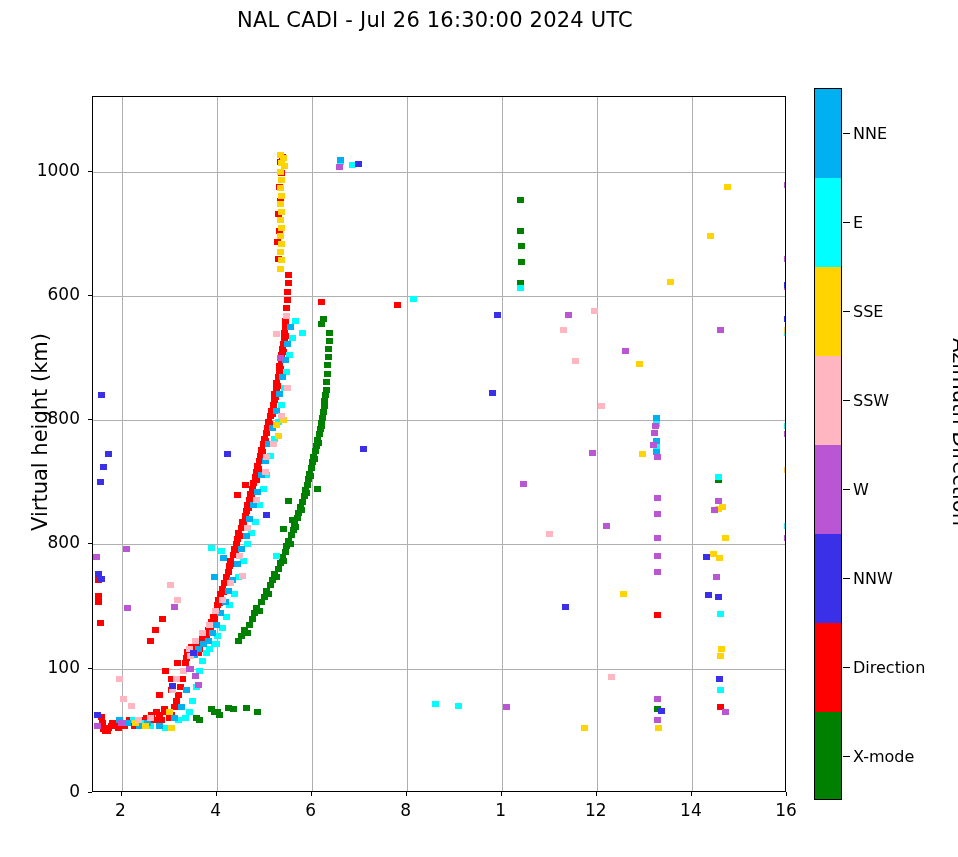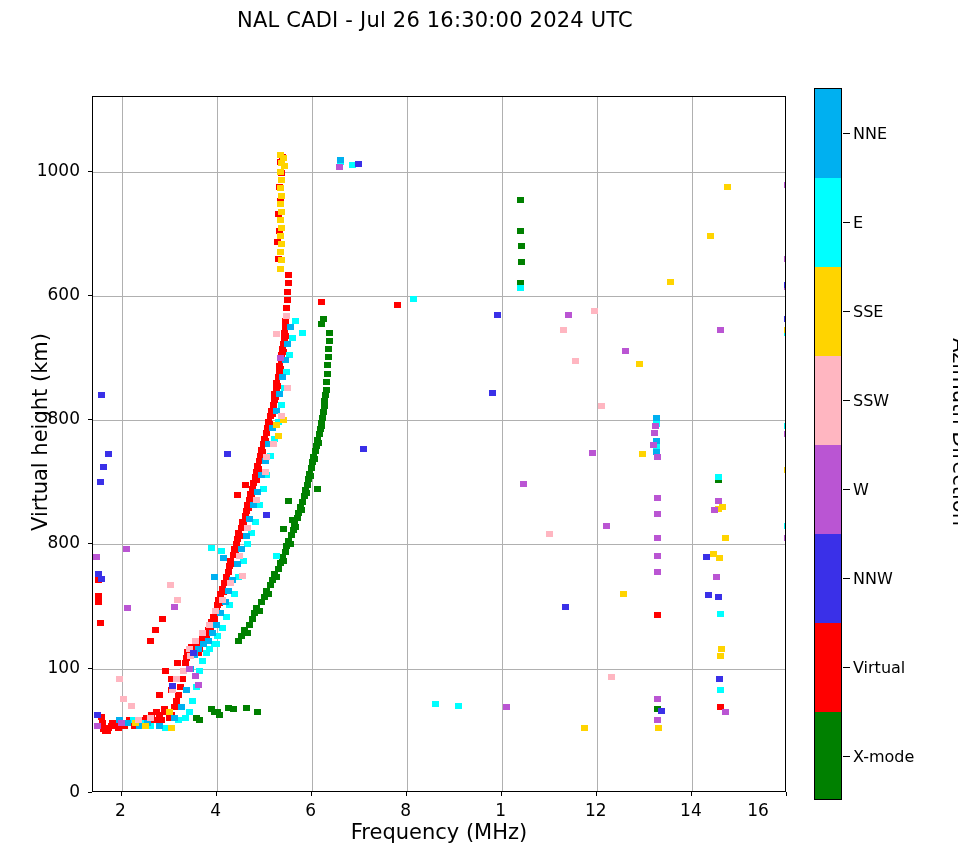--- a/index.html
+++ b/index.html
@@ -568,38 +568,37 @@
       <div class="lblx" style="left: 280.658px; top: 800px;">6</div>
       <div class="tickx" style="left: 405.726px; top: 792px;"></div>
       <div class="lblx" style="left: 375.726px; top: 800px;">8</div>
       <div class="tickx" style="left: 500.795px; top: 792px;"></div>
       <div class="lblx" style="left: 470.795px; top: 800px;">1</div>
       <div class="tickx" style="left: 595.863px; top: 792px;"></div>
       <div class="lblx" style="left: 565.863px; top: 800px;">12</div>
       <div class="tickx" style="left: 690.932px; top: 792px;"></div>
       <div class="lblx" style="left: 660.932px; top: 800px;">14</div>
       <div class="tickx" style="left: 786px; top: 792px;"></div>
-      <div class="lblx" style="left: 728px; top: 800px;">16</div>
+      <div class="lblx" style="left: 756px; top: 800px;">16</div>
     </div>
   <div id="ticksy">
       <div class="ticky" style="left: 88px; top: 792px;"></div>
       <div class="lbly" style="left: 10px; top: 781px;">0</div>
       <div class="ticky" style="left: 88px; top: 667.714px;"></div>
       <div class="lbly" style="left: 10px; top: 656.714px;">100</div>
       <div class="ticky" style="left: 88px; top: 543.429px;"></div>
       <div class="lbly" style="left: 10px; top: 532.429px;">800</div>
       <div class="ticky" style="left: 88px; top: 419.143px;"></div>
       <div class="lbly" style="left: 10px; top: 408.143px;">800</div>
       <div class="ticky" style="left: 88px; top: 294.857px;"></div>
       <div class="lbly" style="left: 10px; top: 283.857px;">600</div>
       <div class="ticky" style="left: 88px; top: 170.571px;"></div>
       <div class="lbly" style="left: 10px; top: 159.571px;">1000</div>
     </div>
 
-  <div id="xlabel">Frequency (MHz)</div>
   <div id="ylabel">Virtual height (km)</div>
 
   <div id="cbar">
       <div class="cseg" style="top: 0px; height: 89px; background: rgb(0, 176, 240);"></div>
       <div class="cseg" style="top: 89px; height: 89px; background: rgb(0, 255, 255);"></div>
       <div class="cseg" style="top: 178px; height: 89px; background: rgb(255, 212, 0);"></div>
       <div class="cseg" style="top: 267px; height: 89px; background: rgb(255, 182, 193);"></div>
       <div class="cseg" style="top: 356px; height: 89px; background: rgb(186, 85, 211);"></div>
       <div class="cseg" style="top: 445px; height: 89px; background: rgb(58, 48, 232);"></div>
       <div class="cseg" style="top: 534px; height: 89px; background: rgb(255, 0, 0);"></div>
@@ -612,19 +611,19 @@
       <div class="clbl" style="top: 221.5px;">E</div>
       <div class="ctick" style="top: 310.5px;"></div>
       <div class="clbl" style="top: 310.5px;">SSE</div>
       <div class="ctick" style="top: 399.5px;"></div>
       <div class="clbl" style="top: 399.5px;">SSW</div>
       <div class="ctick" style="top: 488.5px;"></div>
       <div class="clbl" style="top: 488.5px;">W</div>
       <div class="ctick" style="top: 577.5px;"></div>
       <div class="clbl" style="top: 577.5px;">NNW</div>
       <div class="ctick" style="top: 666.5px;"></div>
-      <div class="clbl" style="top: 666.5px;">Virtual</div>
+      <div class="clbl" style="top: 666.5px;">Direction</div>
       <div class="ctick" style="top: 755.5px;"></div>
       <div class="clbl" style="top: 755.5px;">X-mode</div>
     </div>
   <div id="cbarlabel">Azimuth Direction</div>
 
 </div>
 
 </body></html>

